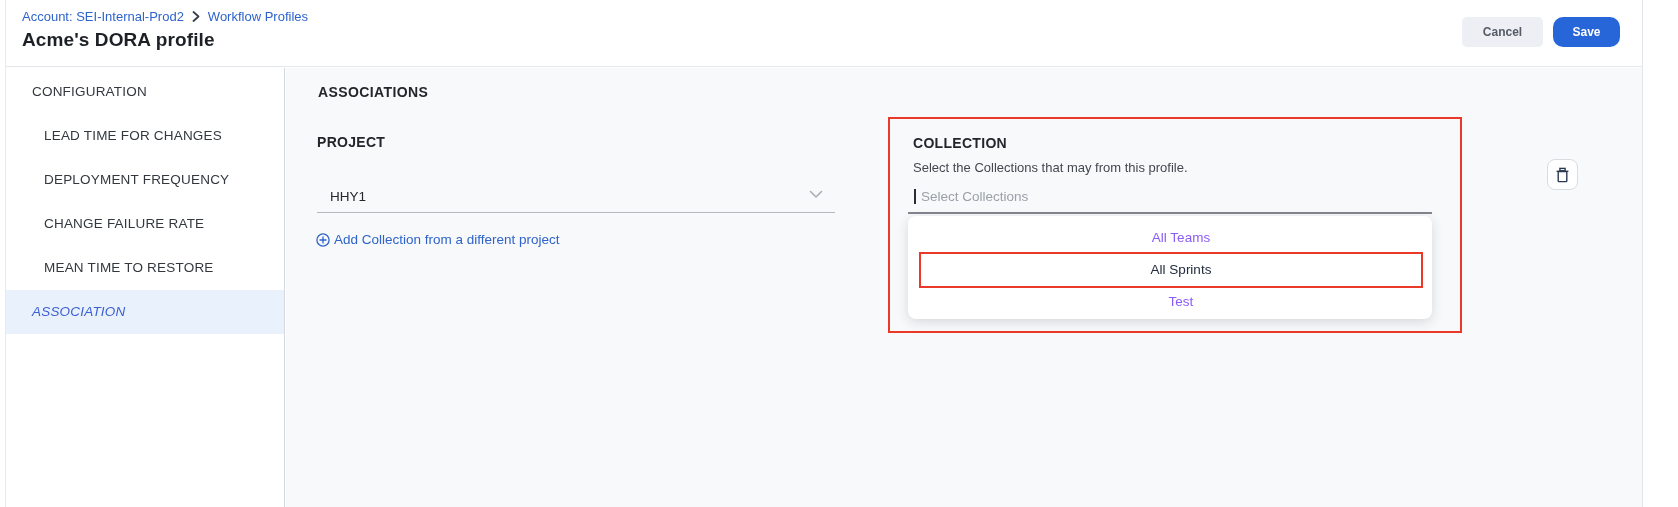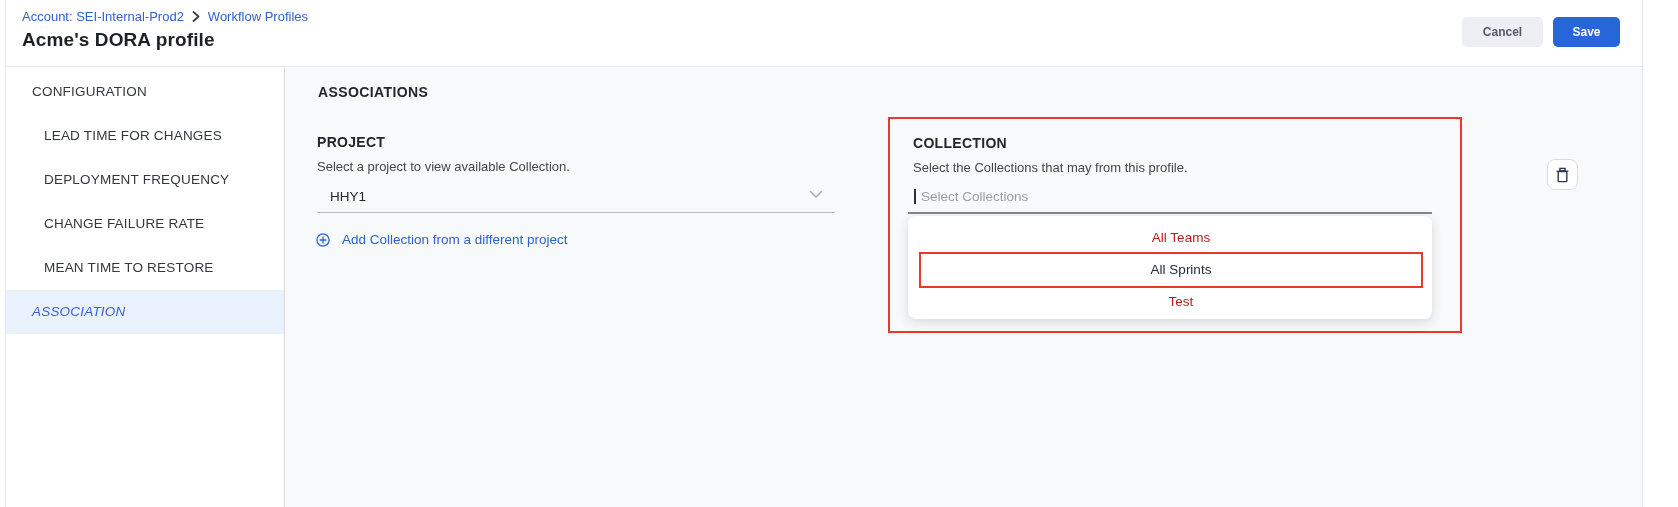--- a/index.html
+++ b/index.html
@@ -15,54 +15,54 @@
   .outside-right { position:absolute; left:1643px; top:0; width:35px; height:507px; background:#fff; }
 
   
   .header { position:absolute; left:6px; top:0; width:1636px; height:67px; background:#fff; border-bottom:1px solid #e4e7eb; }
   .breadcrumb { position:absolute; left:16px; top:8px; height:16px; display:flex; align-items:center; gap:8px; font-size:13px; }
   .crumb-link { color:#2e63cc; cursor:pointer; }
   .crumb-sep { display:flex; align-items:center; color:#39404b; }
   .page-title { position:absolute; left:16px; top:27px; height:26px; line-height:26px; font-size:19px; font-weight:700; color:#1d2126; letter-spacing:0.1px; }
   .btn { position:absolute; top:17px; height:30px; border-radius:5px; font-size:12px; font-weight:700; display:flex; align-items:center; justify-content:center; cursor:pointer; font-family:"Liberation Sans", sans-serif; border:none; }
   .btn-cancel { left:1456px; width:81px; background:#edeff4; color:#565c67; }
-  .btn-save { left:1547px; width:67px; background:#2766d8; color:#ffffff; }
+  .btn-save { left:1547px; width:67px; background:#2766d8; color:#ffffff;border-radius:10px; }
 
   
   .sidebar { position:absolute; left:6px; top:68px; width:279px; height:439px; background:#fff; border-right:1px solid #d5d9de; padding-top:2px; }
   .side-item { height:44px; line-height:44px; padding-left:26px; font-size:13.5px; color:#33383e; letter-spacing:0.2px; cursor:pointer; white-space:nowrap; }
   .side-item.sub { padding-left:38px; }
   .side-item.selected { background:#e9f1fc; color:#3c5fd3;font-style:italic; }
 
   
   .main { position:absolute; left:286px; top:68px; width:1356px; height:439px; background:#f8f9fa;text-align:center; }
   .section-heading { position:absolute; left:32px; top:16px; height:16px; line-height:16px; font-size:14px; font-weight:700; color:#22262b; letter-spacing:0.4px; }
   .group-title { position:absolute; height:16px; line-height:16px; font-size:14px; font-weight:700; color:#22262b; letter-spacing:0.3px; }
   .group-desc { position:absolute; height:16px; line-height:16px; font-size:13px; color:#43484e; }
 
   .project-title { left:31px; top:66px; }
   .project-desc  { left:31px; top:91px; }
   .project-select { position:absolute; left:31px; top:114px; width:518px; height:31px; border-bottom:1px solid #b6bac0; cursor:pointer; }
   .project-select .value { position:absolute; left:13px; top:0; height:30px; line-height:30px; font-size:13.5px; color:#24282d; }
   .project-select .chev { position:absolute; right:12px; top:8px; color:#a9aeb5; display:flex; }
 
-  .add-link { position:absolute; left:30px; top:164px; height:16px; display:flex; align-items:center; gap:12px; cursor:pointer; }
+  .add-link { position:absolute; left:30px; top:164px; height:16px; display:flex; align-items:center; gap:4px; cursor:pointer; }
   .add-link .txt { font-size:13.5px; color:#2e63cc; line-height:16px; }
 
   
   .red-annotation-outer { position:absolute; left:602px; top:49px; width:574px; height:216px; border:2.5px solid #ea3829; pointer-events:none; }
   .collection-title { left:627px; top:67px; }
   .collection-desc  { left:627px; top:92px; }
   .caret-bar { position:absolute; left:628px; top:121px; width:1.5px; height:15px; background:#2a2e34; }
   .collection-placeholder { position:absolute; left:635px; top:121px; height:16px; line-height:16px; font-size:13.5px; color:#99a0a9; }
   .collection-underline { position:absolute; left:622px; top:144px; width:524px; height:1.5px; background:#82878e; }
 
   .dropdown-panel { position:absolute; left:622px; top:148px; width:524px; height:103px; background:#ffffff; border-radius:8px; box-shadow:0 3px 12px rgba(40,45,60,0.16); }
   .dd-option { position:absolute; left:0; width:100%; height:32px; line-height:32px; padding-left:22px; font-size:13.5px; cursor:pointer; }
-  .dd-option.muted { color:#b91c1c; }
+  .dd-option.muted { color:#8b5cf6; }
   .dd-option.active { color:#222c3e; }
   .dd-opt-0 { top:6px; }
   .dd-opt-1 { top:38px; }
   .dd-opt-2 { top:70px; }
   .red-annotation-inner { position:absolute; left:11px; top:36px; width:504px; height:36px; border:2.5px solid #ea3829; pointer-events:none; }
 
   .trash-btn { position:absolute; left:1261px; top:91px; width:31px; height:31px; background:#fff; border:1px solid #d9dce1; border-radius:8px; display:flex; align-items:center; justify-content:center; cursor:pointer; }
 </style>
 </head>
 <body>
@@ -90,21 +90,20 @@
     <div class="side-item sub">DEPLOYMENT FREQUENCY</div>
     <div class="side-item sub">CHANGE FAILURE RATE</div>
     <div class="side-item sub">MEAN TIME TO RESTORE</div>
     <div class="side-item selected">ASSOCIATION</div>
   </div>
 
   <div class="main">
     <div class="section-heading">ASSOCIATIONS</div>
 
     <div class="group-title project-title">PROJECT</div>
-    <div class="group-desc project-desc">Select a project to view available Collection.</div>
     <div class="project-select">
       <span class="value">HHY1</span>
       <span class="chev">
         <svg width="14" height="9" viewBox="0 0 14 9">
             <polyline points="1.5,1.5 7,7 12.5,1.5" fill="none" stroke="#a9aeb5" stroke-width="1.6" stroke-linecap="round" stroke-linejoin="round"></polyline>
           </svg>
       </span>
     </div>
     <div class="add-link">
       <span style="display:flex;">

